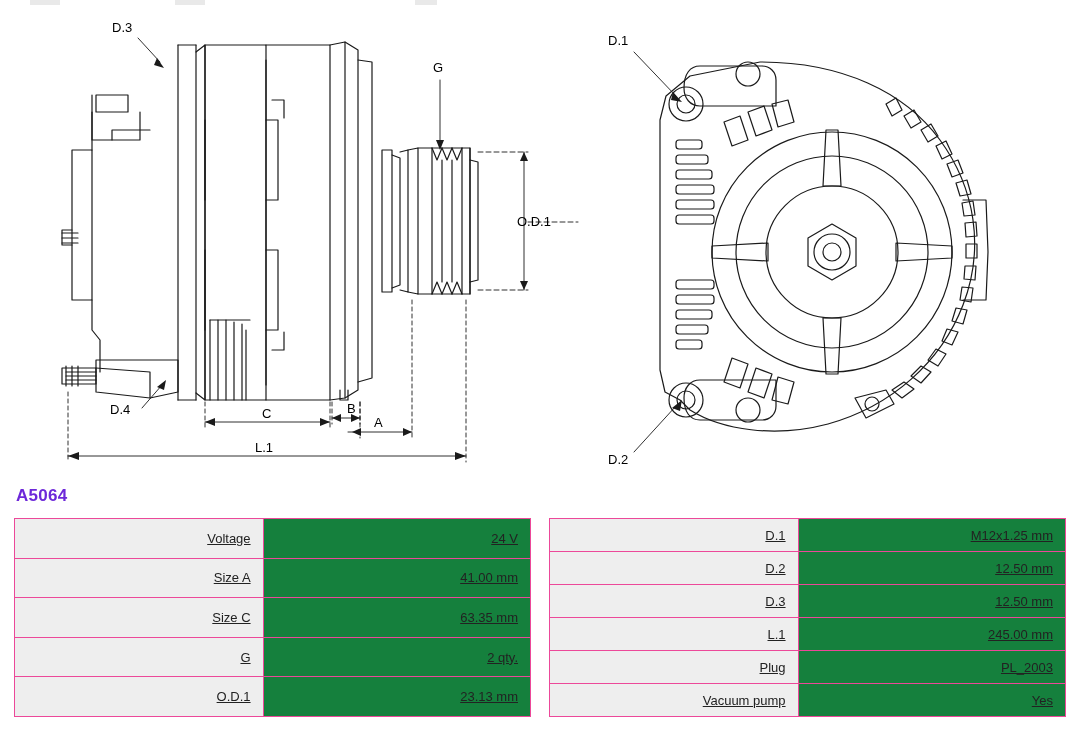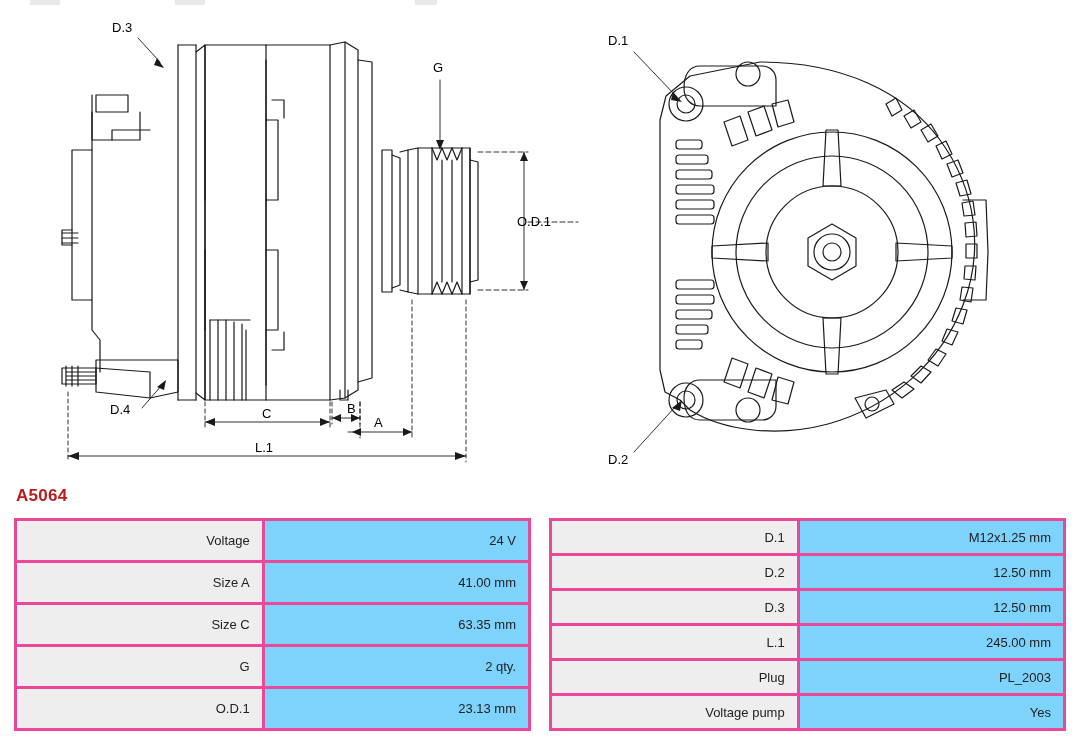--- a/index.html
+++ b/index.html
@@ -37,53 +37,54 @@
     white-space: nowrap;
   }
 
   
   .partno {
     position: absolute;
     left: 16px;
     top: 486px;
     font-size: 17px;
     font-weight: bold;
-    color: #b91c1c;
+    color: #6d28d9;
     letter-spacing: 0.3px;
   }
 
   
   .tables {
     position: absolute;
     left: 14px;
     top: 518px;
     width: 1052px;
     display: flex;
     gap: 18px;
   }
   table.spec {
     border-collapse: collapse;
     width: 517px;
     table-layout: fixed;
   }
   table.spec td {
-    border: 3px solid #ec4899;
+    border: 1px solid #ec4899;
     height: 32px;
     font-size: 13px;
     padding: 0 12px;
     vertical-align: middle;
+    text-decoration: underline;
   }
   table.spec td.k {
     background: #eeeeee;
     text-align: right;
     width: 48%;
     color: #222;
   }
   table.spec td.v {
-    background: #7dd3fc;
+    background: #15803d;
     text-align: right;
     width: 52%;
     color: #222;
   }
   
   .topmark {
     position: absolute;
     background: #e9e9e9;
     height: 5px;
     top: 0;
@@ -351,20 +352,20 @@
         </tr>
         <tr>
           <td class="k">L.1</td>
           <td class="v">245.00 mm</td>
         </tr>
         <tr>
           <td class="k">Plug</td>
           <td class="v">PL_2003</td>
         </tr>
         <tr>
-          <td class="k">Voltage pump</td>
+          <td class="k">Vacuum pump</td>
           <td class="v">Yes</td>
         </tr>
       </tbody>
     </table>
 
   </div>
 </div>
 
 </body></html>

